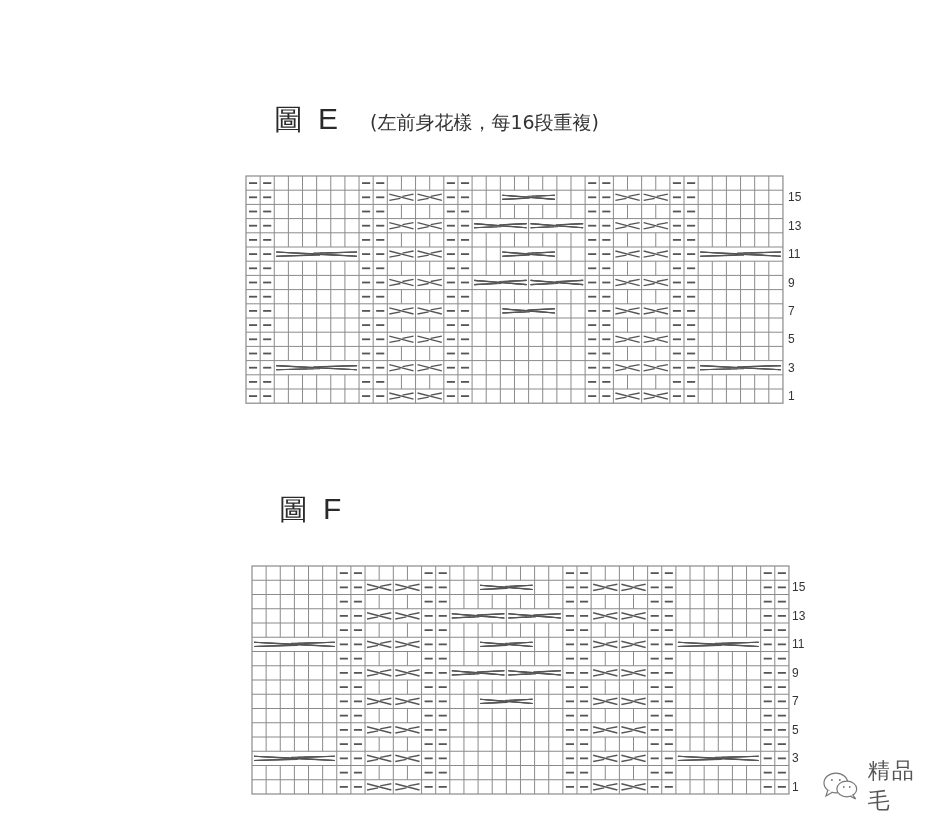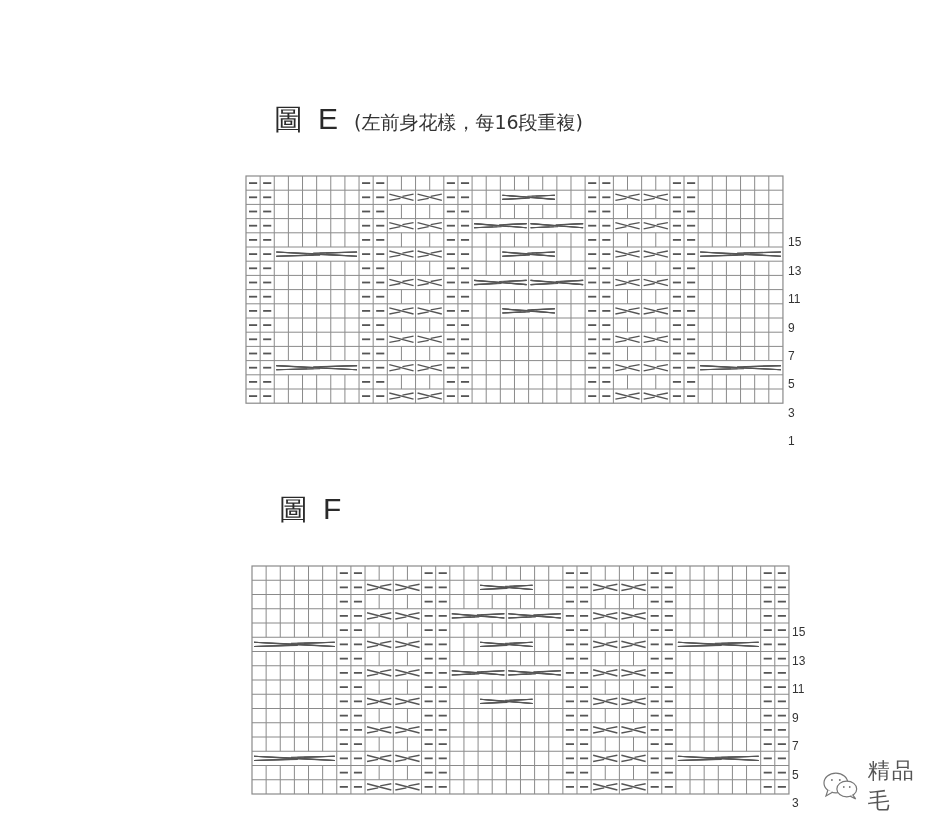--- a/index.html
+++ b/index.html
@@ -1,24 +1,24 @@
 <!DOCTYPE html>
 <html><head>
 <meta charset="utf-8">
 <style>
   html, body { margin:0; padding:0; background:#ffffff; }
   body { width:939px; height:818px; position:relative; overflow:hidden; font-family:"DejaVu Sans", sans-serif; color:#222; }
   .title { position:absolute; display:flex; align-items:baseline; white-space:nowrap; }
   .title .fig { font-size:29px; color:#2a2a2a; letter-spacing:1px; }
   .title .letter { font-size:30px; color:#2a2a2a; margin-left:14px; font-family:"Liberation Sans", sans-serif; }
-  .title .sub { font-size:19px; color:#333; margin-left:16px; }
+  .title .sub { font-size:19px; color:#333; margin-left:32px; }
   .chart { position:absolute; }
   .chart svg { display:block; overflow:visible; }
   .rowlabels { position:absolute; }
-  .rowlabel { position:absolute; font-size:12px; color:#333; font-family:"Liberation Sans", sans-serif;margin-top:45px; }
+  .rowlabel { position:absolute; font-size:12px; color:#333; font-family:"Liberation Sans", sans-serif; }
   .watermark { position:absolute; left:822px; top:756px; display:flex; align-items:center; }
   .watermark .wm-text { font-size:22px; color:#555; letter-spacing:2px; margin-left:6px; }
 </style>
 </head>
 <body>
 
 <div class="title" style="left:274px; top:100px;">
   <span class="fig">圖</span>
   <span class="letter">E</span>
   <span class="sub">(左前身花樣，每16段重複)</span>

